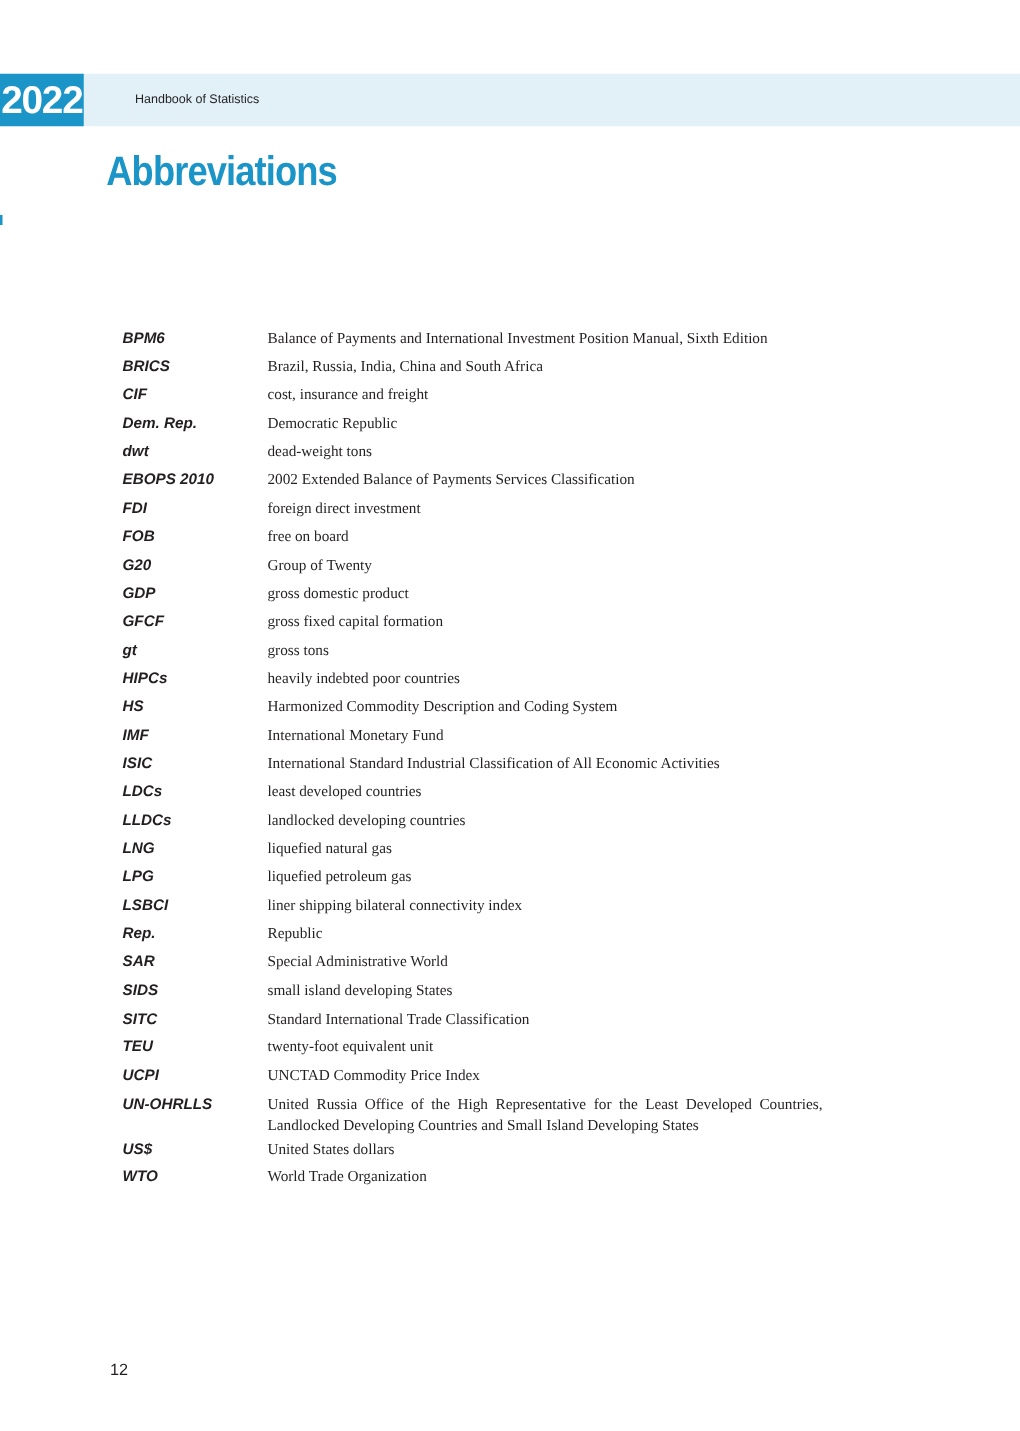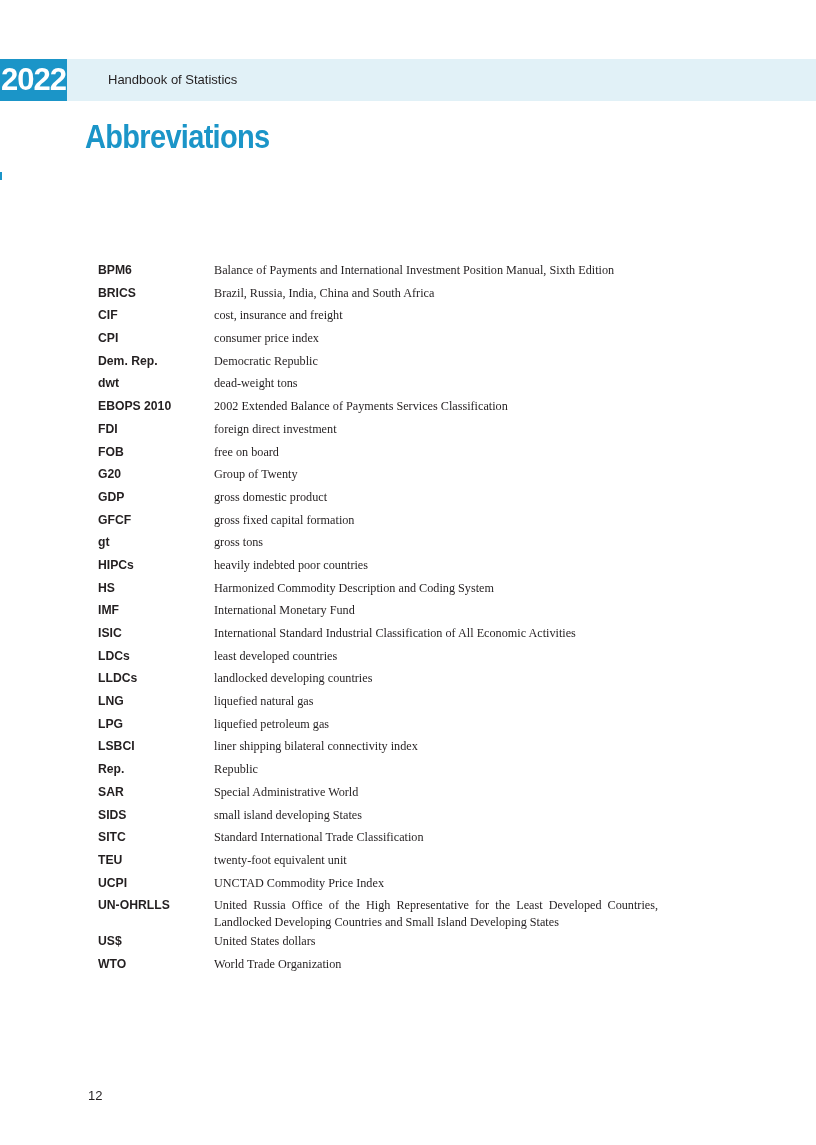--- a/index.html
+++ b/index.html
@@ -3,27 +3,27 @@
 <meta charset="utf-8">
 <style>
   html, body { margin: 0; padding: 0; background: #ffffff; }
   body { width: 816px; height: 1145px; position: relative; overflow: hidden;
          font-family: "Liberation Sans", sans-serif; color: #231f20; }
   .header-band { position: absolute; left: 0; top: 59px; width: 816px; height: 42px; background: #e1f1f7; }
   .year-box { position: absolute; left: 0; top: 59px; width: 67px; height: 42px; background: #1b95c8;
               color: #ffffff; font-weight: bold; font-size: 31px; letter-spacing: -1px;
               display: flex; align-items: center; justify-content: center; }
   .header-title { position: absolute; left: 108px; top: 59px; height: 42px; line-height: 42px;
-                  font-size: 13px; color: #231f20; }
+                  font-size: 10px; color: #231f20; }
   .page-title { position: absolute; left: 85px; top: 118px; font-size: 33px; font-weight: bold;
                 color: #1b95c8; letter-spacing: -0.8px; transform: scaleX(0.88); transform-origin: left top; }
   .margin-mark { position: absolute; left: 0; top: 172px; width: 2px; height: 8px; background: #1b95c8; }
   .abbr-list { position: absolute; left: 98px; top: 260px; width: 560px; }
   .abbr-row { display: flex; min-height: 22.7px; font-size: 12.2px; line-height: 17px; }
-  .abbr-term { width: 116px; flex: 0 0 116px; font-weight: bold; padding-top: 2px; }
+  .abbr-term { width: 116px; flex: 0 0 116px; font-weight: bold; padding-top: 2px; font-style: italic; }
   .abbr-def { flex: 1; text-align: justify; padding-top: 2px; font-family: Liberation Serif, serif; }
   .abbr-row.multi { min-height: 36px; }
   .page-number { position: absolute; left: 88px; top: 1088px; font-size: 13px; color: #231f20; }
 </style>
 </head>
 <body>
 
 <div class="header-band"></div>
 <div class="year-box">2022</div>
 <div class="header-title">Handbook of Statistics</div>
@@ -36,24 +36,20 @@
       <div class="abbr-term">BPM6</div>
       <div class="abbr-def">Balance of Payments and International Investment Position Manual, Sixth Edition</div>
     </div>
     <div class="abbr-row">
       <div class="abbr-term">BRICS</div>
       <div class="abbr-def">Brazil, Russia, India, China and South Africa</div>
     </div>
     <div class="abbr-row">
       <div class="abbr-term">CIF</div>
       <div class="abbr-def">cost, insurance and freight</div>
-    </div>
-    <div class="abbr-row">
-      <div class="abbr-term">CPI</div>
-      <div class="abbr-def">consumer price index</div>
     </div>
     <div class="abbr-row">
       <div class="abbr-term">Dem. Rep.</div>
       <div class="abbr-def">Democratic Republic</div>
     </div>
     <div class="abbr-row">
       <div class="abbr-term">dwt</div>
       <div class="abbr-def">dead-weight tons</div>
     </div>
     <div class="abbr-row">

